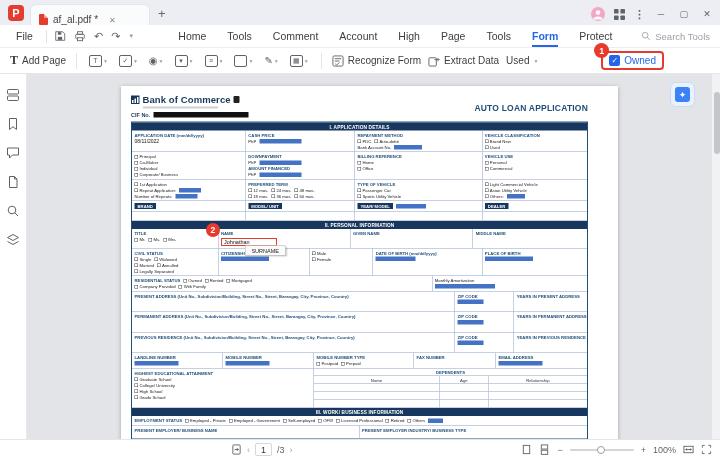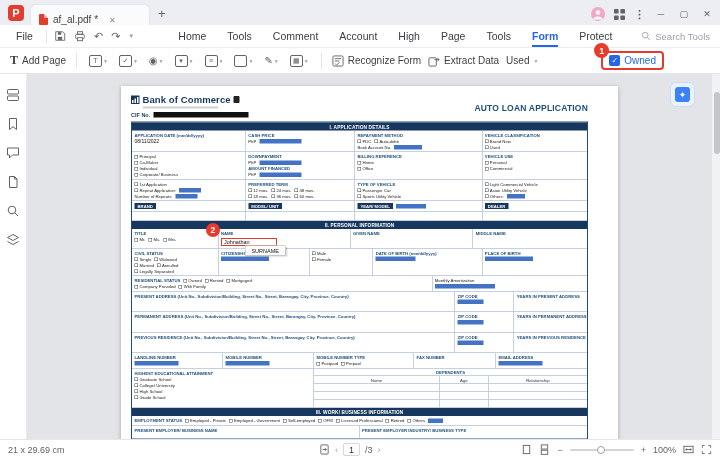--- a/index.html
+++ b/index.html
@@ -922,21 +922,20 @@
         <span class="float-tool-inner">✦</span>
       </div>
     </div>
 
     <div class="vscroll">
       <div class="vthumb"></div>
     </div>
   </div>
 
   <div class="statusbar">
-    <div class="sb-left">21 x 29.69 cm</div>
     <div class="sb-center">
       <svg viewBox="0 0 12 12" width="11" height="11">
           <rect x="2" y="1" width="8" height="10" rx="1" fill="none" stroke="#5f6368"></rect>
           <path d="M4 6h4M6.5 4.5L8 6 6.5 7.5" fill="none" stroke="#5f6368"></path>
         </svg>
       <span class="sb-chevron">‹</span>
       <span class="pagebox">1</span>
       <span>/3</span>
       <span class="sb-chevron">›</span>
     </div>

